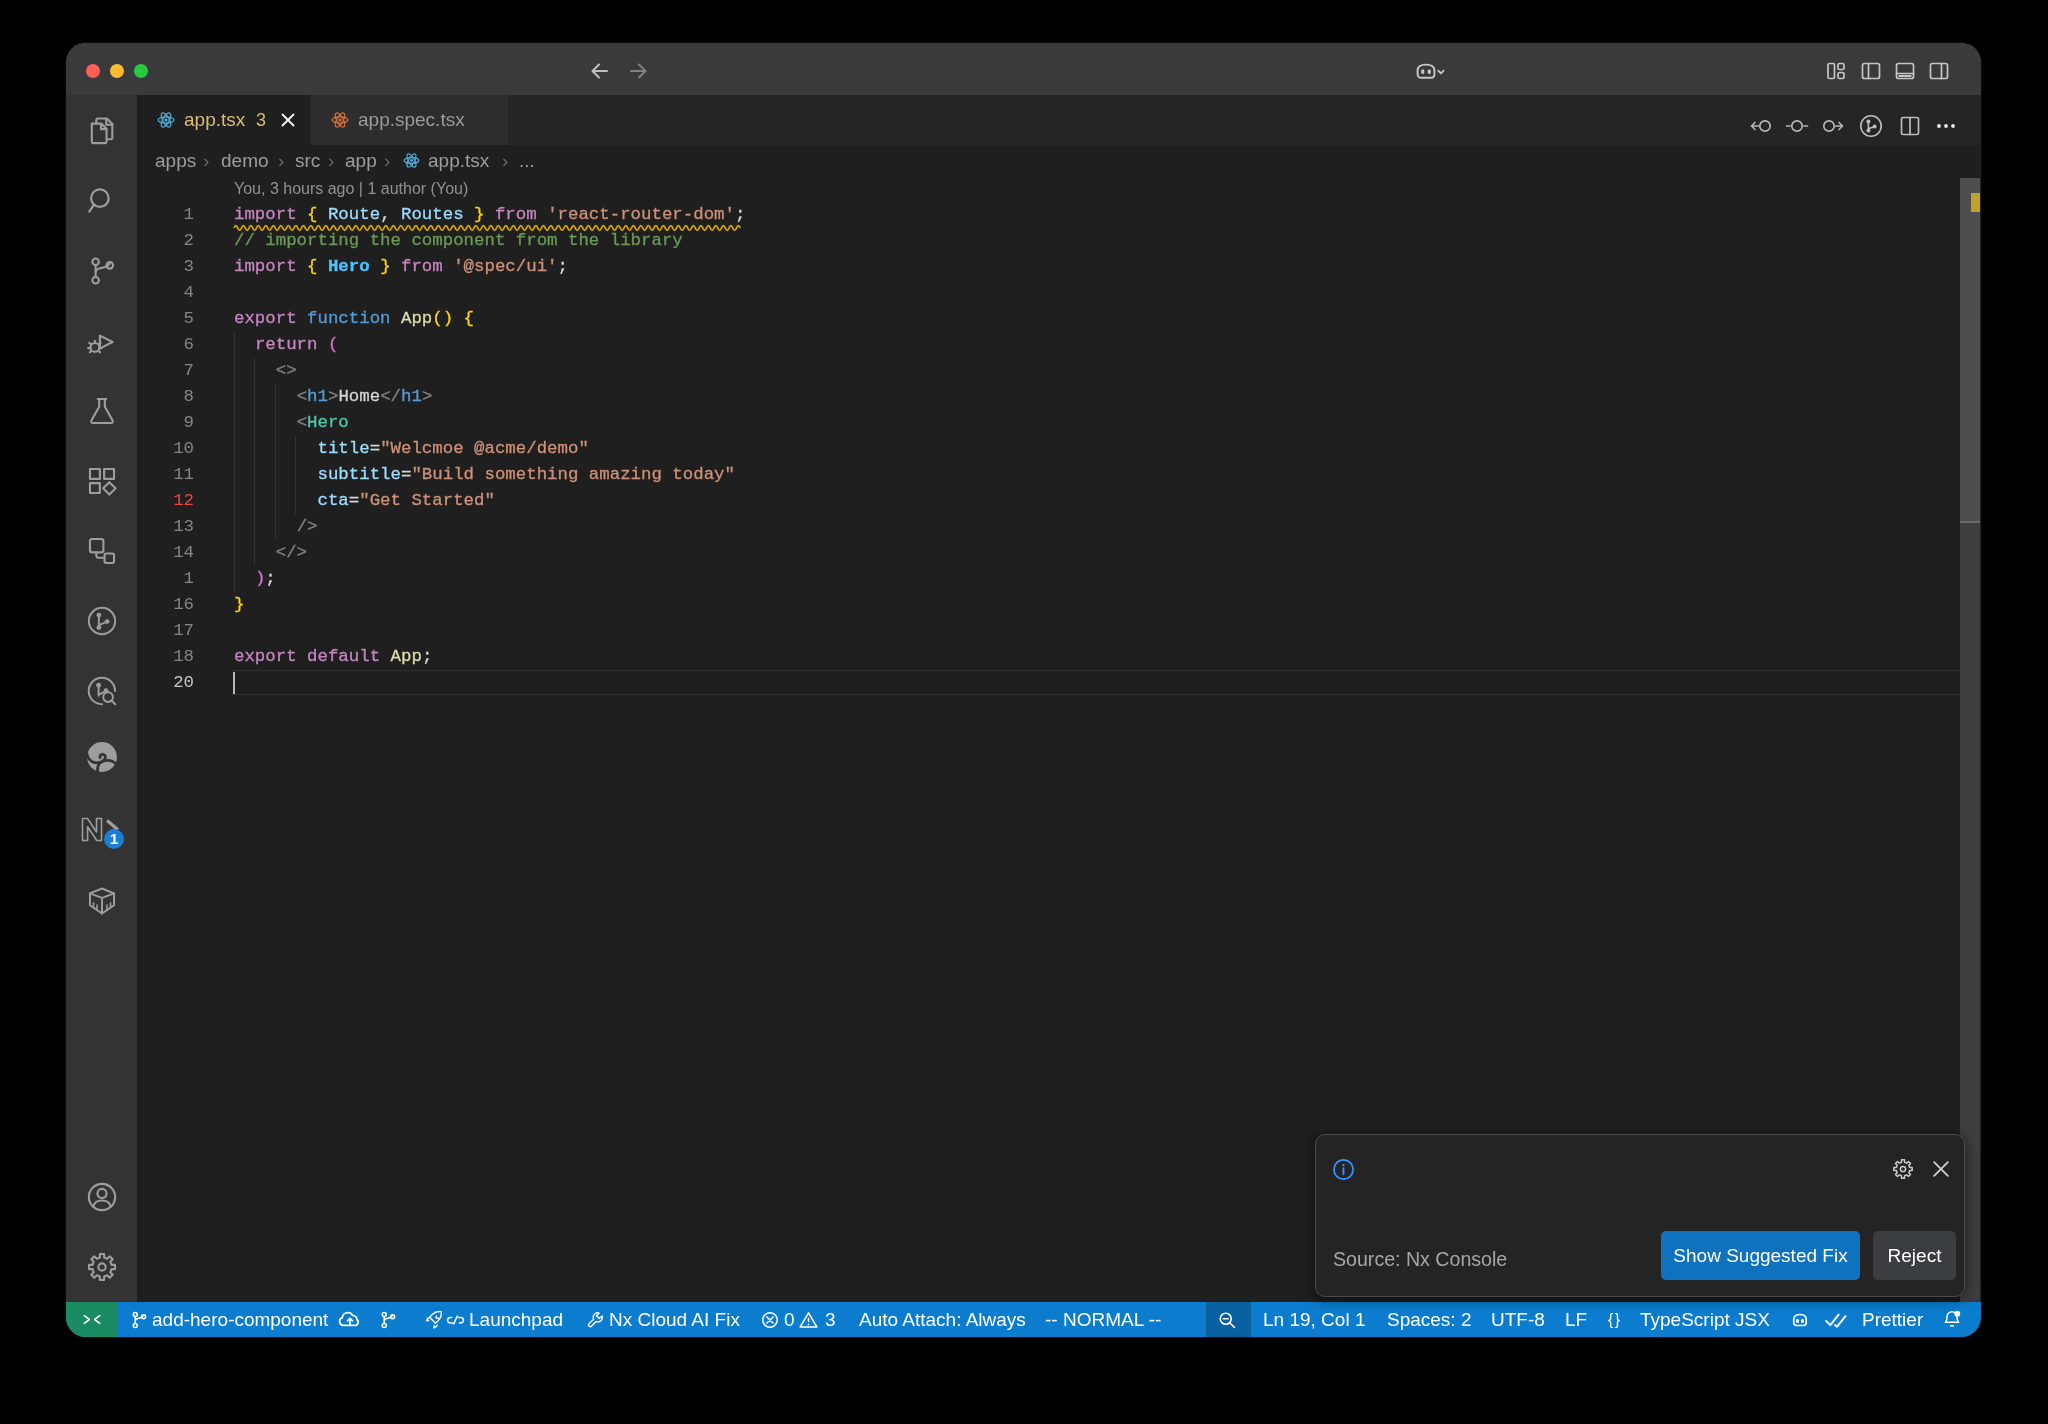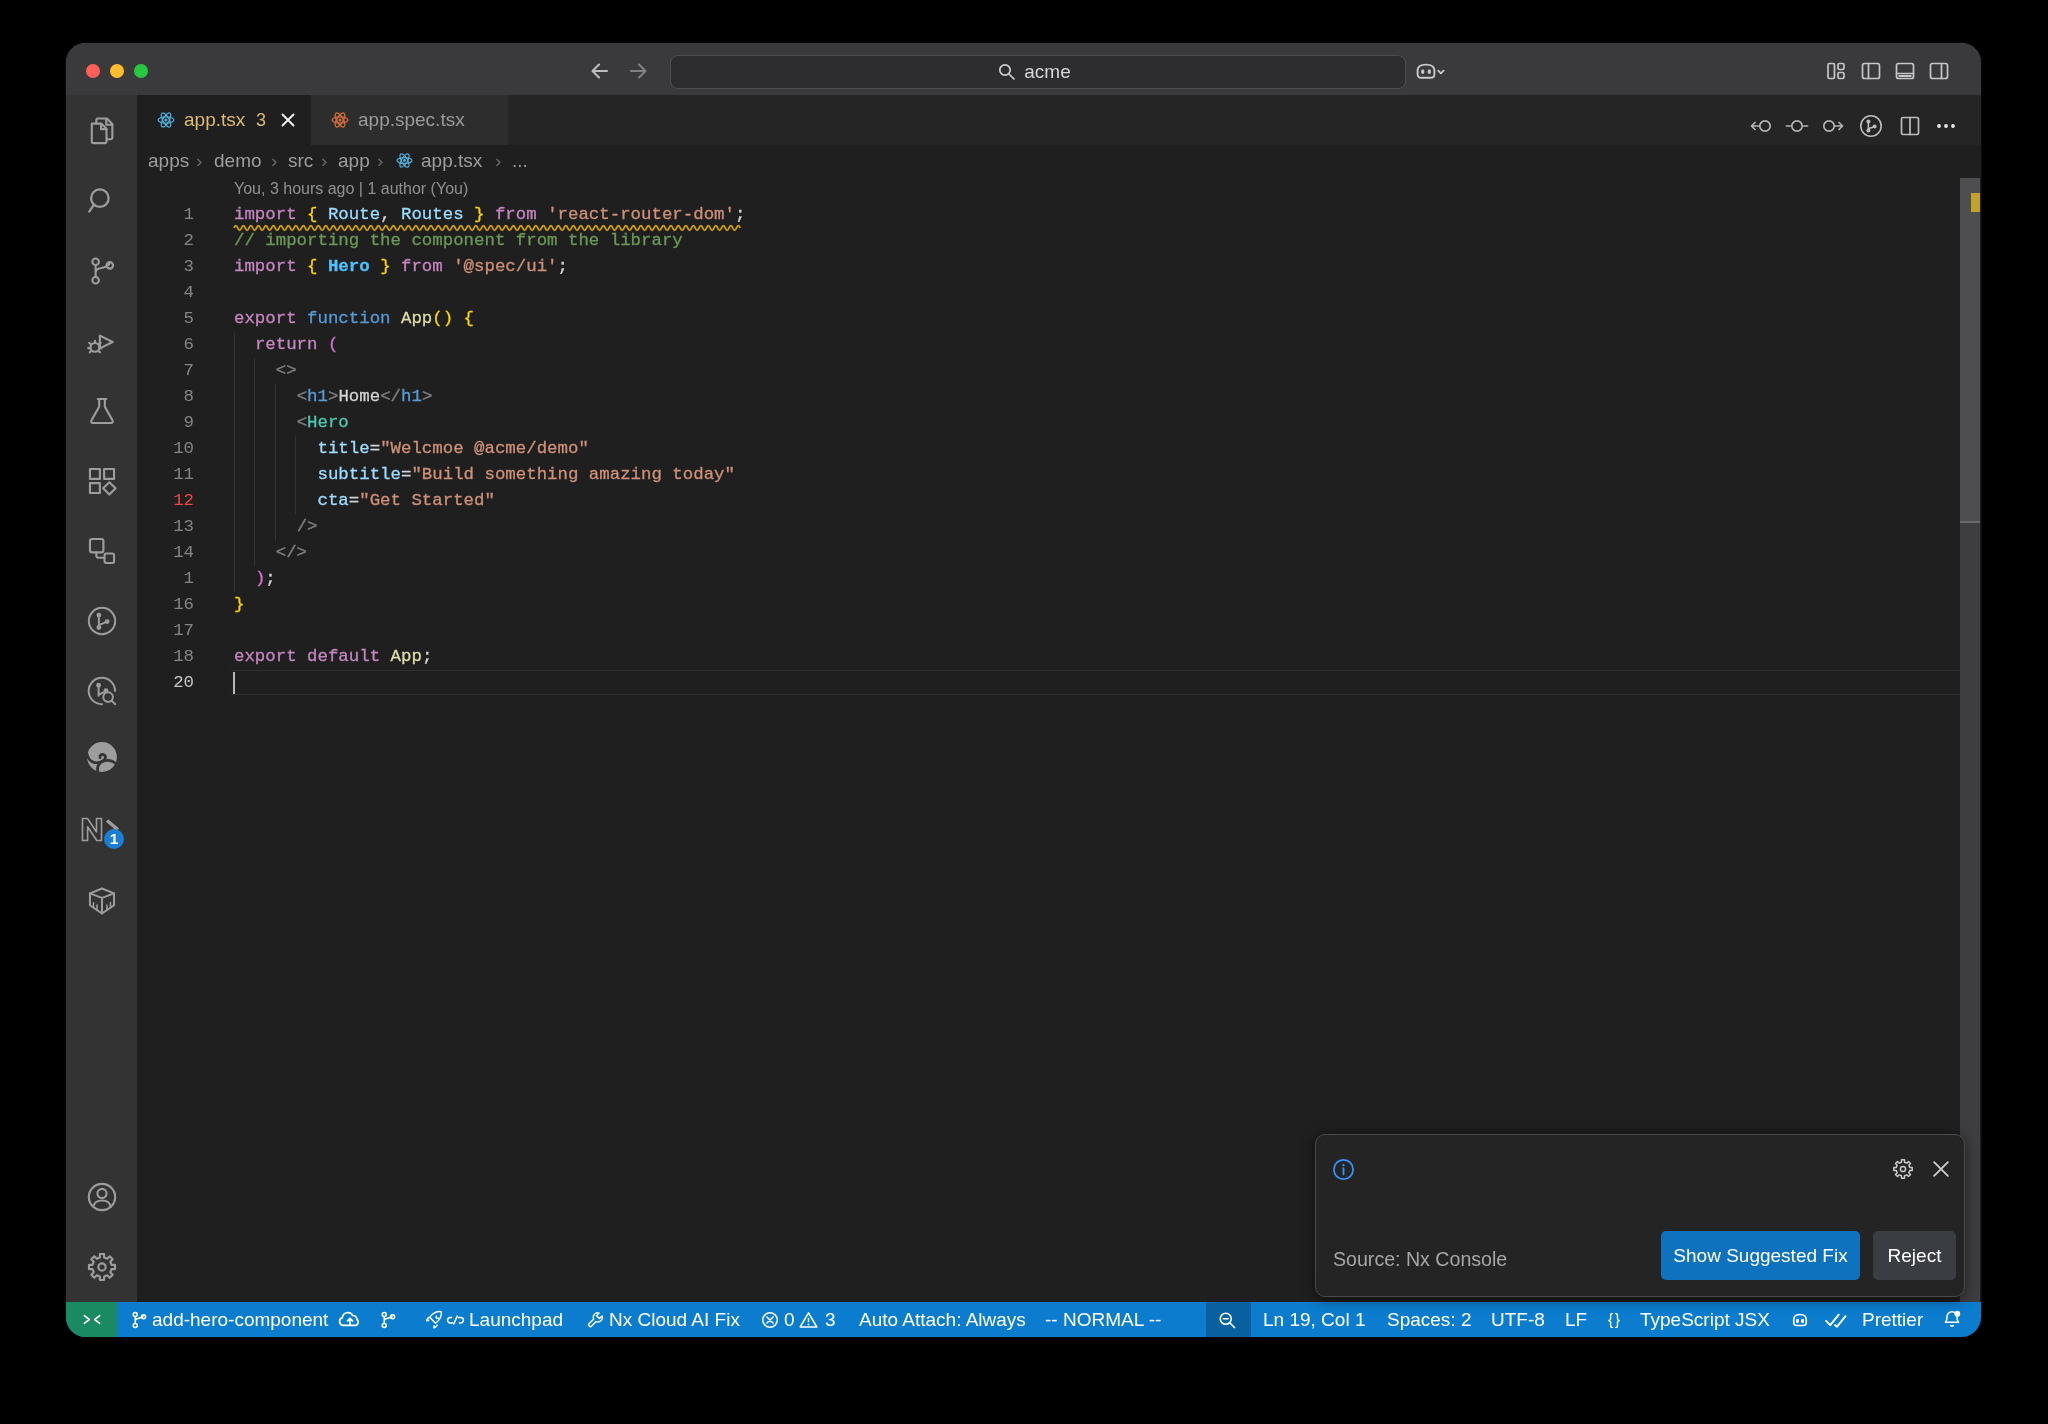--- a/index.html
+++ b/index.html
@@ -8,21 +8,21 @@
   #win{position:absolute;left:66px;top:43px;width:1915px;height:1294px;background:#1f1f1f;border-radius:20px;overflow:hidden;box-shadow:0 0 0 1px #0a0a0a, inset 0 1px 0 #5f5f5f;transform:translateZ(0)}
   .abs{position:absolute}
   
   #titlebar{position:absolute;left:0;top:0;width:100%;height:52px;background:#3a3a3c}
   .tl{position:absolute;top:21px;width:14px;height:14px;border-radius:50%}
   #cmdbox{position:absolute;left:604px;top:12px;width:736px;height:34px;background:#2d2d2f;border:1px solid #4e4e50;border-radius:8px;color:#d6d6d6;font-size:19px;text-align:center;line-height:32px}
   
   #tabstrip{position:absolute;left:71px;top:52px;right:0;height:50px;background:#252526}
   .tab{position:absolute;top:0;height:50px}
   
-  #crumbs{position:absolute;left:58px;top:102px;right:0;height:31px;background:#1f1f1f;color:#9d9d9d;font-size:19px}
+  #crumbs{position:absolute;left:65px;top:102px;right:0;height:31px;background:#1f1f1f;color:#9d9d9d;font-size:19px}
   .crumb{position:absolute;top:0;line-height:31px;white-space:pre}
   .csep{color:#6a6a6a}
   
   #actbar{position:absolute;left:0;top:52px;width:71px;bottom:35px;background:#333333}
   
   #editor{position:absolute;left:71px;top:133px;right:0;bottom:35px;background:#1f1f1f;font-family:"Liberation Mono",monospace;font-size:17.4px}
   .ln{position:absolute;width:50px;text-align:right;color:#858585;line-height:26px;left:7px}
   .cl{position:absolute;left:97px;line-height:26px;white-space:pre;color:#d4d4d4;-webkit-text-stroke:0.3px currentColor}
   .guide{position:absolute;width:1px;background:#333336}
   .kw{color:#C586C0}.str{color:#CE9178}.var{color:#9CDCFE}.b1{color:#FFD602}.b2{color:#DA70D6}
@@ -43,24 +43,20 @@
   <div id="titlebar">
     <div class="tl" style="left:20px;background:#ff5f57"></div>
     <div class="tl" style="left:44px;background:#febc2e"></div>
     <div class="tl" style="left:68px;background:#28c840"></div>
     <svg style="left:522px;top:17px" width="24" height="22" viewBox="0 0 24 22">
       <path d="M4.5 11 H19 M4.5 11 l6.5-6.5 M4.5 11 l6.5 6.5" stroke="#bdbdbd" fill="none" stroke-width="2.1" stroke-linecap="round" stroke-linejoin="round"></path>
     </svg>
     <svg style="left:560px;top:17px" width="24" height="22" viewBox="0 0 24 22">
       <path d="M5 11 H19.5 M19.5 11 l-6.5-6.5 M19.5 11 l-6.5 6.5" stroke="#818181" fill="none" stroke-width="2.1" stroke-linecap="round" stroke-linejoin="round"></path>
     </svg>
-    <div id="cmdbox"><svg style="position:relative;display:inline-block;top:3px;left:-8px" width="19" height="19" viewBox="0 0 19 19">
-          <circle cx="8" cy="8" r="5.2" stroke="#cfcfcf" fill="none" stroke-width="1.7"></circle>
-          <path d="M12 12 L17 17" stroke="#cfcfcf" stroke-width="1.7" stroke-linecap="round"></path>
-        </svg>acme</div>
     <svg style="left:1347px;top:18px" width="30" height="24" viewBox="0 0 30 24">
       <path d="M4.6 9.6 C4.6 5.4 7.7 3.6 13 3.6 C18.3 3.6 21.4 5.4 21.4 9.6 L21.4 13.2 C21.4 15.4 20 16.8 17.8 16.8 L8.2 16.8 C6 16.8 4.6 15.4 4.6 13.2 Z" fill="none" stroke="#c8c8c8" stroke-width="1.9"></path>
       <rect x="8.2" y="8.4" width="3.1" height="4.6" rx="1.4" fill="#c8c8c8"></rect>
       <rect x="14.7" y="8.4" width="3.1" height="4.6" rx="1.4" fill="#c8c8c8"></rect>
       <path d="M25.2 9.6 l2.7 2.7 2.7-2.7" stroke="#c8c8c8" fill="none" stroke-width="1.8" stroke-linecap="round" stroke-linejoin="round"></path>
     </svg>
     <svg class="ico" style="left:1759px;top:17px;stroke:#c6c6c6" width="22" height="22" viewBox="0 0 22 22">
       <rect x="3" y="3.5" width="6.5" height="15" rx="1.5"></rect>
         <rect x="13" y="3.5" width="6" height="6" rx="1.5"></rect>
         <rect x="13" y="12.5" width="6" height="6" rx="1.5"></rect>

